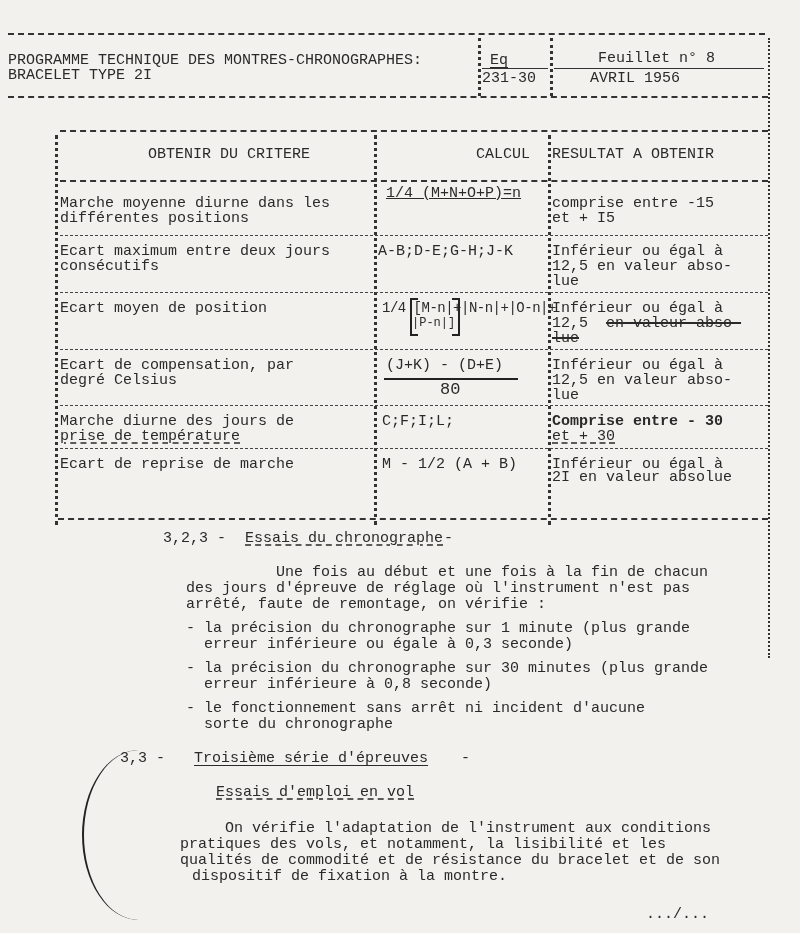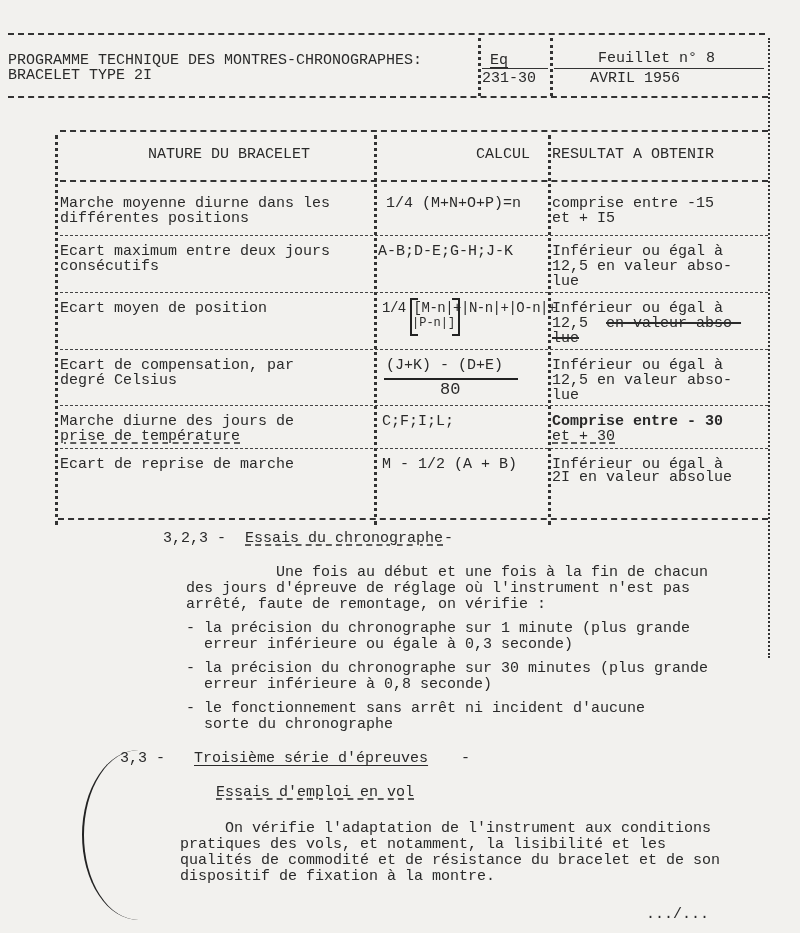--- a/index.html
+++ b/index.html
@@ -39,29 +39,29 @@
 <div class="txt" style="left:598px;top:50px;">Feuillet n° 8</div>
 <div class="abs" style="left:554px;top:68px;width:210px;border-top:1px solid #333;"></div>
 <div class="txt" style="left:590px;top:70px;">AVRIL 1956</div>
 <div class="dash" style="left:8px;top:96px;width:760px;"></div>
 
 <div class="dash" style="left:60px;top:130px;width:708px;"></div>
 <div class="vdots" style="left:55px;top:135px;height:390px;"></div>
 <div class="vdots" style="left:374px;top:135px;height:390px;"></div>
 <div class="vdots" style="left:548px;top:135px;height:390px;"></div>
 
-<div class="txt" style="left:148px;top:146px;">NATURE DU BRACELET</div>
+<div class="txt" style="left:148px;top:146px;">OBTENIR DU CRITERE</div>
 <div class="txt" style="left:448px;top:146px;margin-left:28px;">CALCUL</div>
 <div class="txt" style="left:552px;top:146px;">RESULTAT A OBTENIR</div>
 <div class="dash" style="left:60px;top:180px;width:708px;"></div>
 
 <div>
   <div class="txt" style="left:60px;top:195px;">Marche moyenne diurne dans les</div>
   <div class="txt" style="left:60px;top:210px;">différentes positions</div>
-  <div class="txt" style="left:386px;top:195px;">1/4 (M+N+O+P)=n</div>
+  <div class="txt" style="left:386px;top:185px;text-decoration:underline;">1/4 (M+N+O+P)=n</div>
   <div class="txt" style="left:552px;top:195px;">comprise entre -15</div>
   <div class="txt" style="left:552px;top:210px;">et + I5</div>
 </div>
 <div class="dashthin" style="left:60px;top:235px;width:708px;"></div>
 
 <div>
   <div class="txt" style="left:60px;top:243px;">Ecart maximum entre deux jours</div>
   <div class="txt" style="left:60px;top:258px;">consécutifs</div>
   <div class="txt" style="left:378px;top:243px;">A-B;D-E;G-H;J-K</div>
   <div class="txt" style="left:552px;top:243px;">Inférieur ou égal à</div>
@@ -132,16 +132,16 @@
 <div class="paren"></div>
 <div>
   <div class="txt" style="left:120px;top:750px;">3,3 -</div>
   <div class="txt u" style="left:186px;top:750px;text-decoration-style:solid;margin-left:8px;">Troisième série d'épreuves</div>
   <div class="txt" style="left:452px;top:750px;"> -</div>
   <div class="txt u" style="left:216px;top:784px;">Essais d'emploi en vol</div>
 
   <div class="txt" style="left:180px;top:820px;">     On vérifie l'adaptation de l'instrument aux conditions</div>
   <div class="txt" style="left:180px;top:836px;">pratiques des vols, et notamment, la lisibilité et les</div>
   <div class="txt" style="left:180px;top:852px;">qualités de commodité et de résistance du bracelet et de son</div>
-  <div class="txt" style="left:180px;top:868px;">dispositif de fixation à la montre.</div>
+  <div class="txt" style="left:192px;top:868px;">dispositif de fixation à la montre.</div>
 
   <div class="txt" style="left:646px;top:906px;">.../...</div>
 </div>
 
 </body></html>

